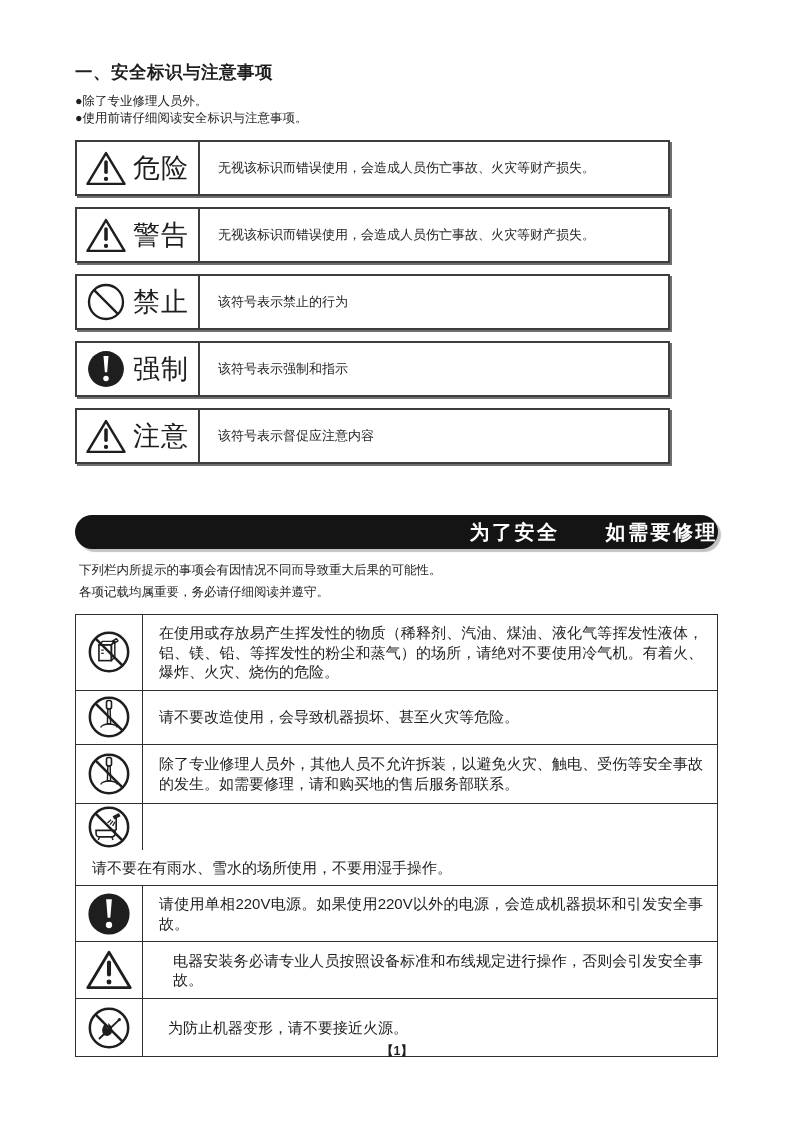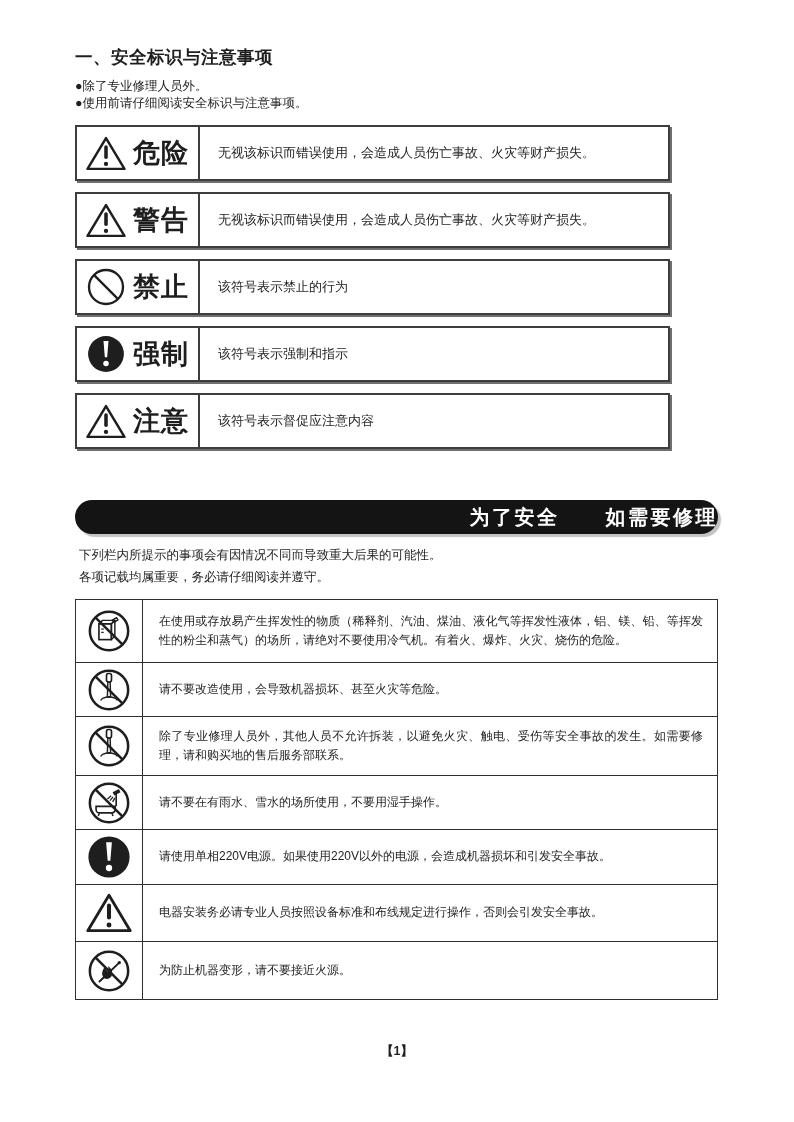--- a/index.html
+++ b/index.html
@@ -1,49 +1,49 @@
 <!DOCTYPE html>
 <html><head>
 <meta charset="utf-8">
 <style>
   html,body{margin:0;padding:0;background:#fff;}
   .page{width:794px;height:1122px;position:relative;background:#fff;overflow:hidden;
         font-family:"Liberation Sans","DejaVu Sans",sans-serif;color:#1e1e1e;}
-  .content{position:absolute;left:75px;top:45px;width:643px;}
+  .content{position:absolute;left:75px;top:60px;width:643px;}
   .title{font-size:17.5px;font-weight:bold;margin:0 0 9px 0;letter-spacing:.5px;}
   .intro p{margin:0;font-size:12.5px;line-height:17px;}
   .signs{margin-top:13px;}
   .sign-row{width:595px;height:56px;border:2px solid #3d3d3d;box-shadow:2px 2px 0 #6f6f6f;
             display:flex;box-sizing:border-box;margin-bottom:11px;background:#fff;}
   .sign-left{width:121px;border-right:2px solid #3d3d3d;display:flex;align-items:center;
              justify-content:center;gap:7px;flex:none;}
   .sign-icon{width:40px;height:37px;display:block;}
-  .sign-label{font-size:27px;font-weight:bold;letter-spacing:1px;}
+  .sign-label{font-size:27px;font-weight:normal;letter-spacing:1px;}
   .sign-desc{flex:1;display:flex;align-items:center;padding:0 10px 0 18px;font-size:13px;border-radius:10px;}
   .banner{margin-top:51px;width:643px;height:34px;background:#141414;border-radius:17px;color:#fff;
           display:flex;align-items:center;justify-content:flex-end;font-size:20px;font-weight:bold;
           letter-spacing:2.5px;box-shadow:3px 3px 1px #c3c3c3;box-sizing:border-box;}
   .banner .gap{width:46px;flex:none;}
   .notice{margin-top:13px;}
   .notice p{margin:4px;font-size:12.5px;line-height:17.5px;}
   .rules{margin-top:13px;width:643px;border:1.8px solid #2f2f2f;box-sizing:border-box;background:#fff;}
   .rule-row{display:flex;border-bottom:1.8px solid #2f2f2f;}
   .rule-row:last-child{border-bottom:none;}
   .rule-icon-cell{width:66px;border-right:1.8px solid #2f2f2f;display:flex;align-items:center;
                   justify-content:center;flex:none;}
   .rule-icon{width:46px;height:46px;display:block;}
-  .rule-text{flex:1;display:flex;align-items:center;font-size:12px;line-height:19.5px;
+  .rule-text{flex:1;display:flex;align-items:center;font-size:15px;line-height:19.5px;
              padding:8px 14px 8px 16px;text-align:justify;}
   .rule-row:nth-child(1){min-height:62px;}
   .rule-row:nth-child(2){min-height:53px;}
   .rule-row:nth-child(3){min-height:58px;}
-  .rule-row:nth-child(4){min-height:53px;}
+  .rule-row:nth-child(4){min-height:53px;flex-direction:column;}
   .rule-row:nth-child(5){min-height:54px;}
-  .rule-row:nth-child(6){min-height:56px;}
-  .rule-row:nth-child(7){min-height:57px;}
+  .rule-row:nth-child(6){min-height:56px;gap:14px;}
+  .rule-row:nth-child(7){min-height:57px;gap:9px;}
   .page-number{position:absolute;left:0;right:0;top:1043px;text-align:center;
                font-size:12.5px;font-weight:bold;}
   .svg-defs{position:absolute;width:0;height:0;overflow:hidden;}
 </style>
 </head>
 <body>
 
 <svg class="svg-defs" aria-hidden="true">
   <defs>
     <symbol id="icon-warning-triangle" viewBox="0 0 52 46">

